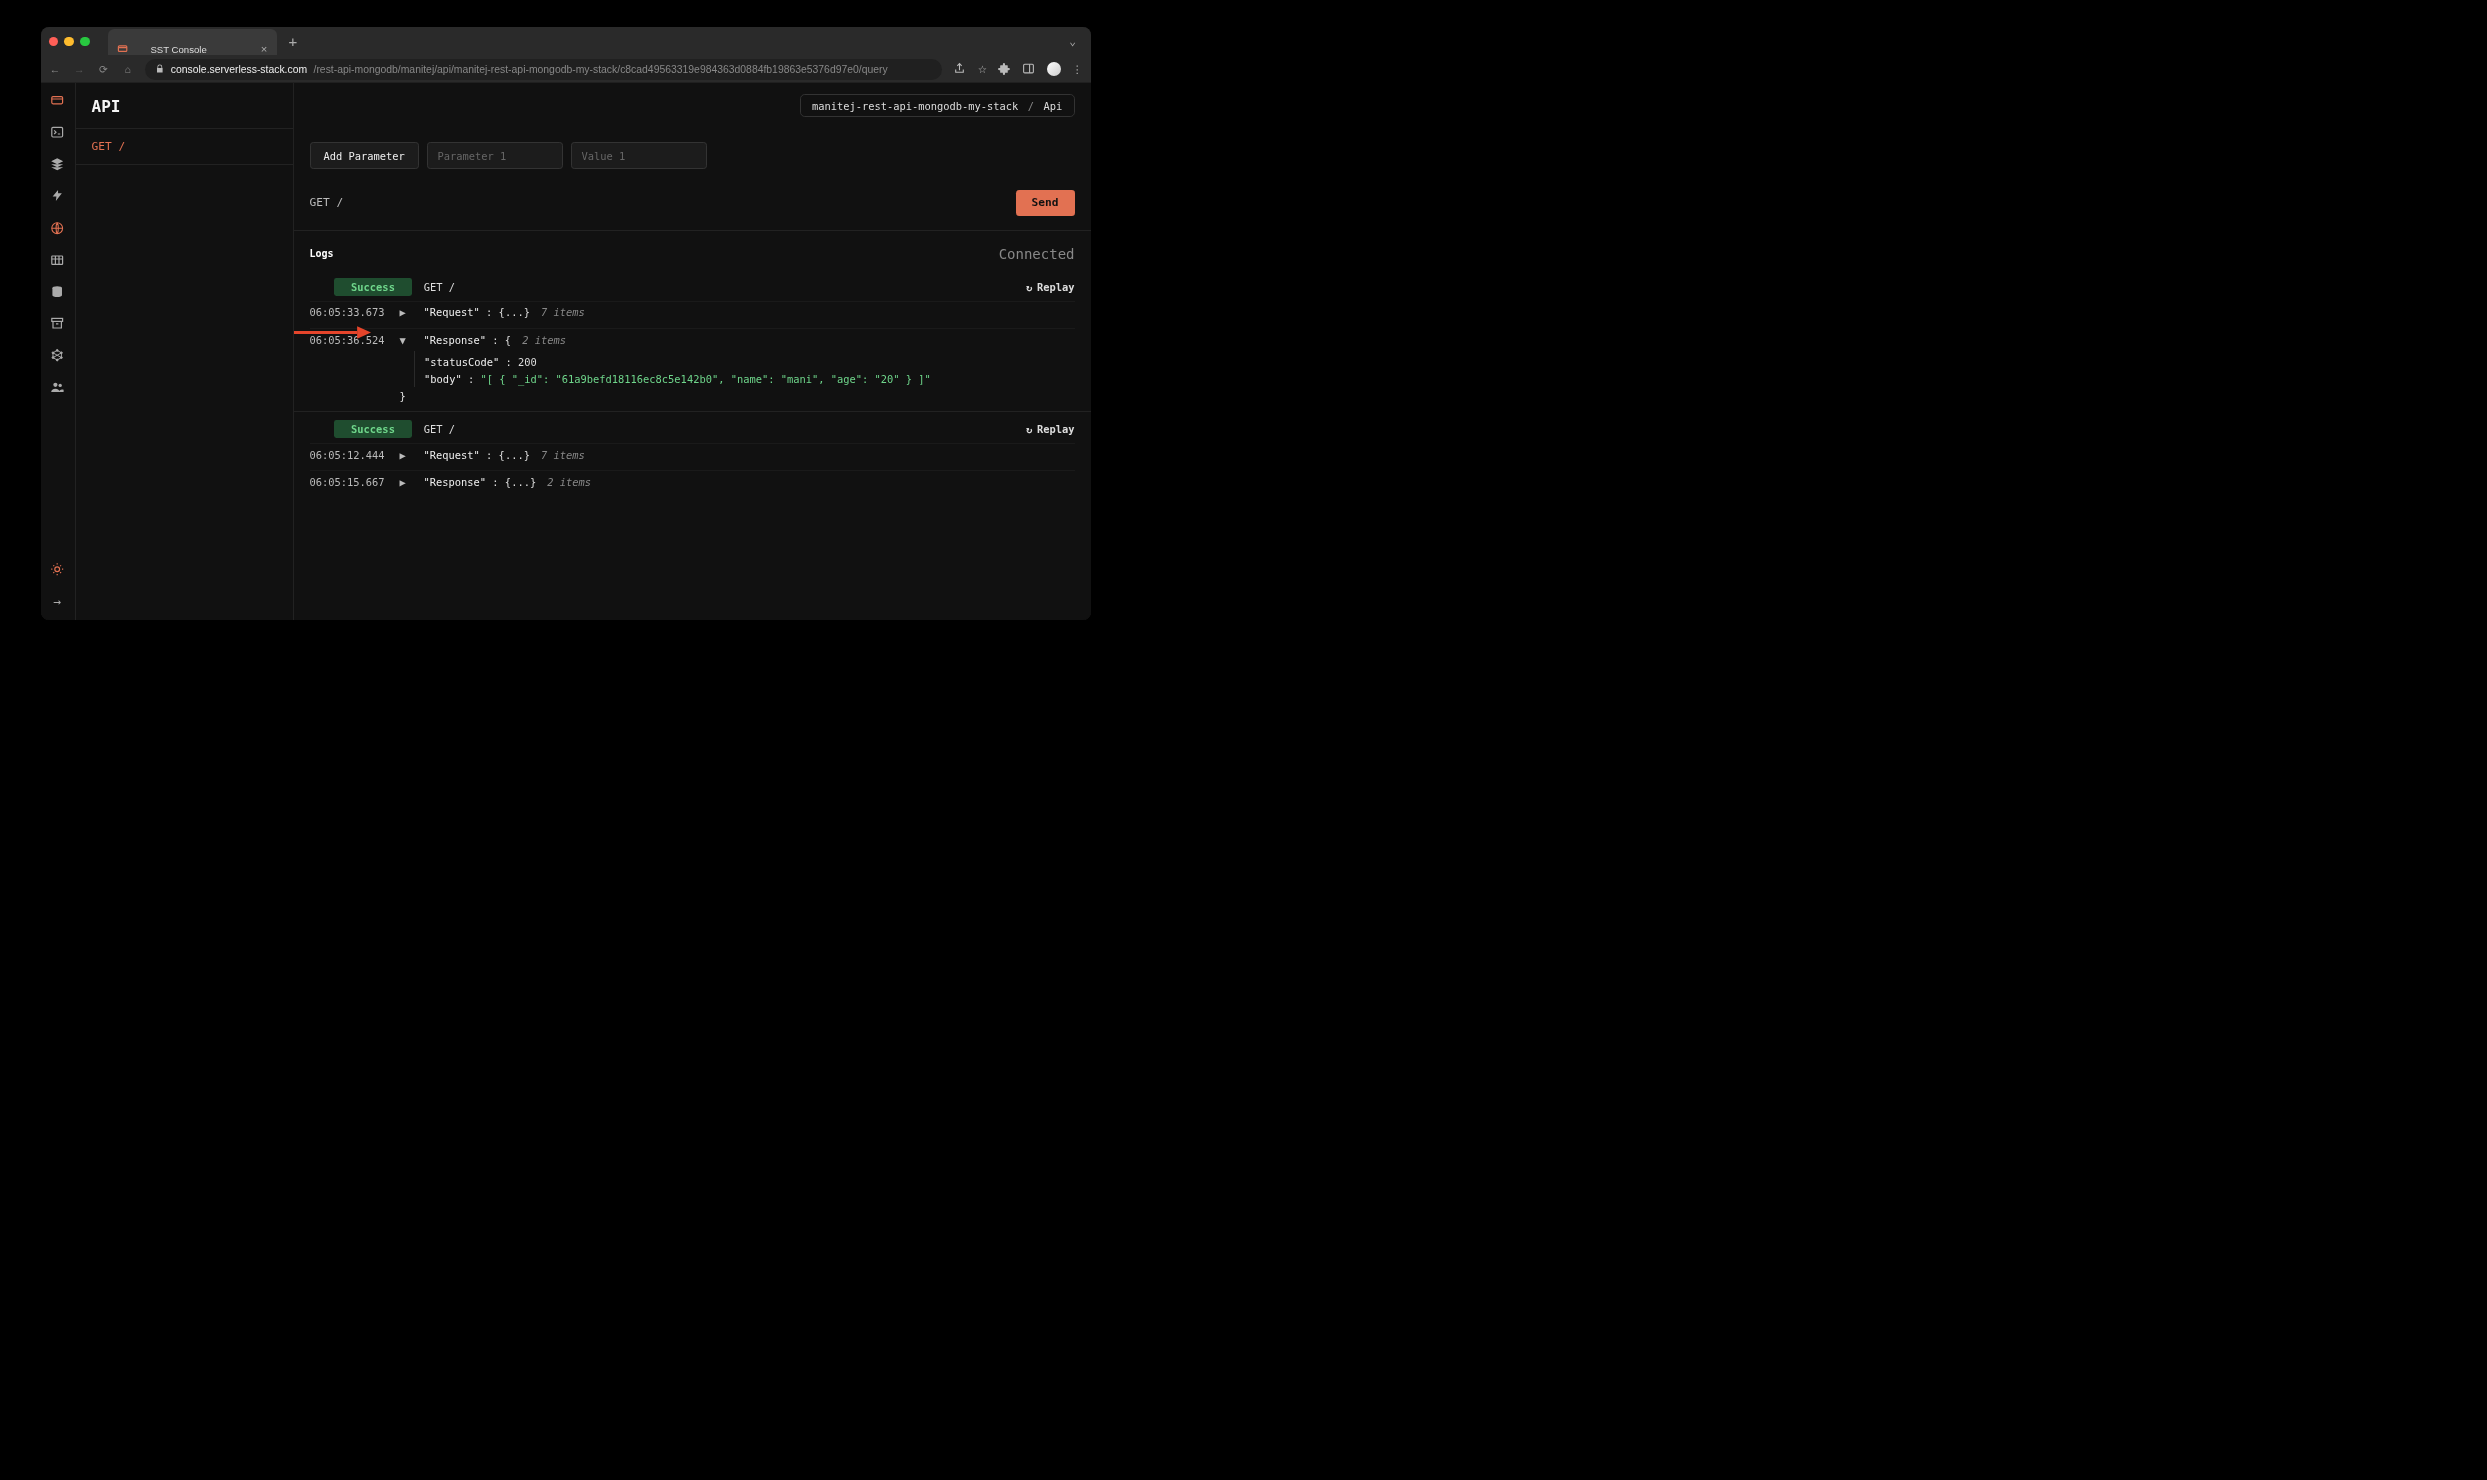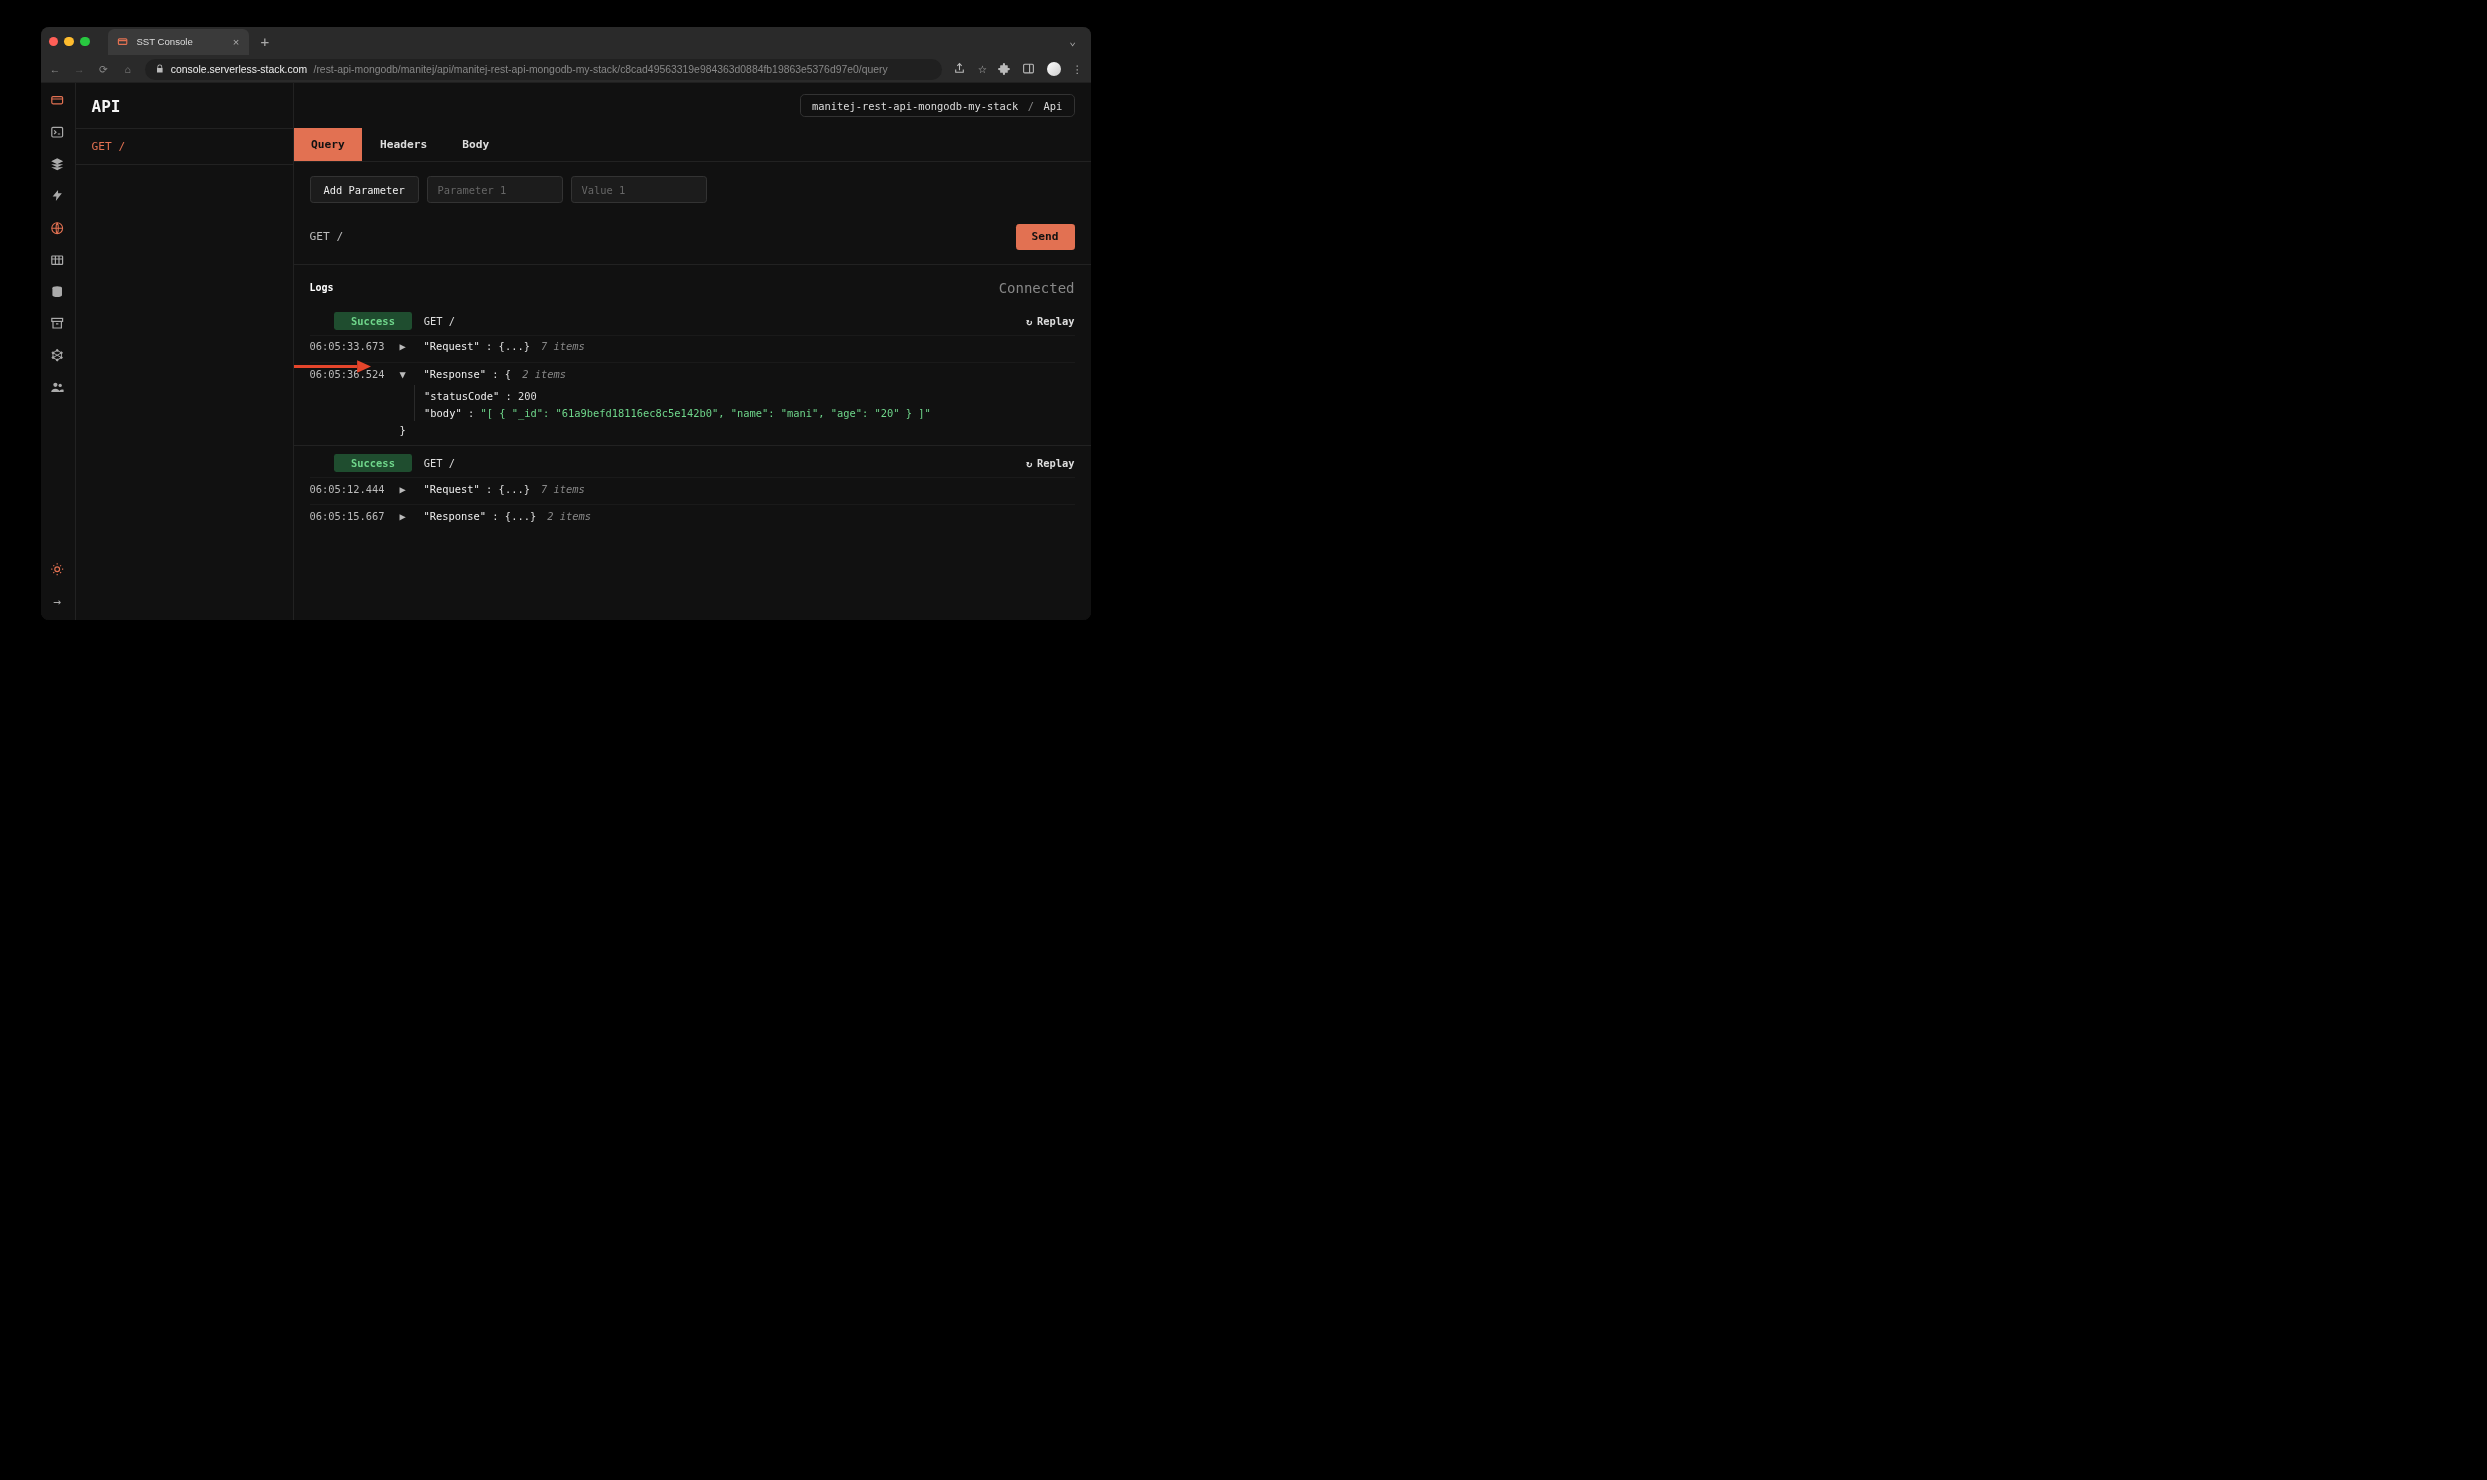--- a/index.html
+++ b/index.html
@@ -32,21 +32,21 @@
     align-items: center;
     padding: 0 8px;
     gap: 6.4px;
   }
   .traffic-lights { display: flex; gap: 6.4px; margin-right: 11.2px; }
   .tl { width: 9.6px; height: 9.6px; border-radius: 50%; }
   .tl.red { background: #ff5f57; }
   .tl.yellow { background: #febc2e; }
   .tl.green { background: #28c840; }
   .tab {
-    display: flex; align-items: center; gap: 8px;
+    display: flex; align-items: flex-end; gap: 22px;
     background: #3a3a3a; border-radius: 6.4px 6.4px 0 0;
     height: 26px; padding: 0 9.6px; font-size: 9.6px; color: #ddd;
     font-family: -apple-system, sans-serif;
   }
   .tab .favicon { width:11.2px; height:11.2px; color:#e27152; }
   .tab .close-x { color:#aaa; font-size:11.2px; margin-left:32px; cursor:pointer; }
   .newtab { color:#aaa; font-size:14.4px; width:19px; text-align:center; cursor:pointer; }
   .tabbar-spacer { flex:1; }
   .tabbar-chevron { color:#aaa; font-size:11.2px; padding:0 6.4px; cursor:pointer; }
 
@@ -348,25 +348,20 @@
 
     <div class="main">
       <div class="main-header">
         <div class="breadcrumb-pill">
           <span>manitej-rest-api-mongodb-my-stack</span>
           <span class="sep">/</span>
           <span>Api</span>
         </div>
       </div>
 
-      <div class="req-tabs">
-        <div class="req-tab active">Query</div>
-        <div class="req-tab">Headers</div>
-        <div class="req-tab">Body</div>
-      </div>
 
       <div class="param-row">
         <button class="btn-outline">Add Parameter</button>
         <input class="input" placeholder="Parameter 1" style="">
         <input class="input" placeholder="Value 1" style="">
       </div>
 
       <div class="send-row">
         <span class="path-display">GET /</span>
         <button class="send-btn">Send</button>

